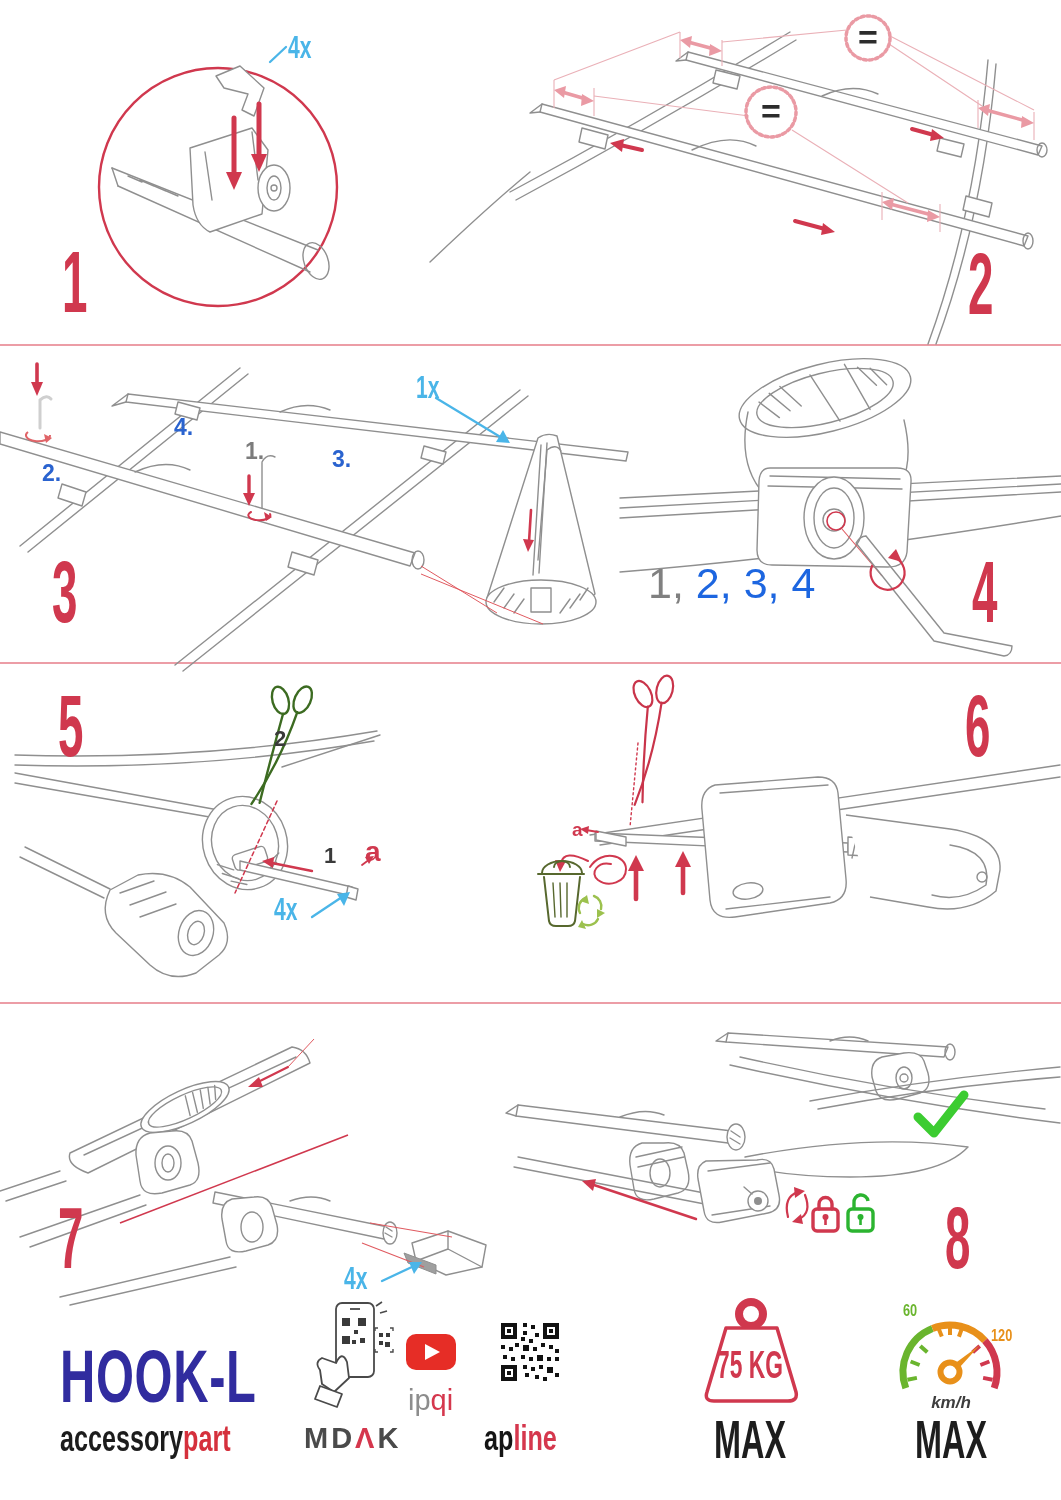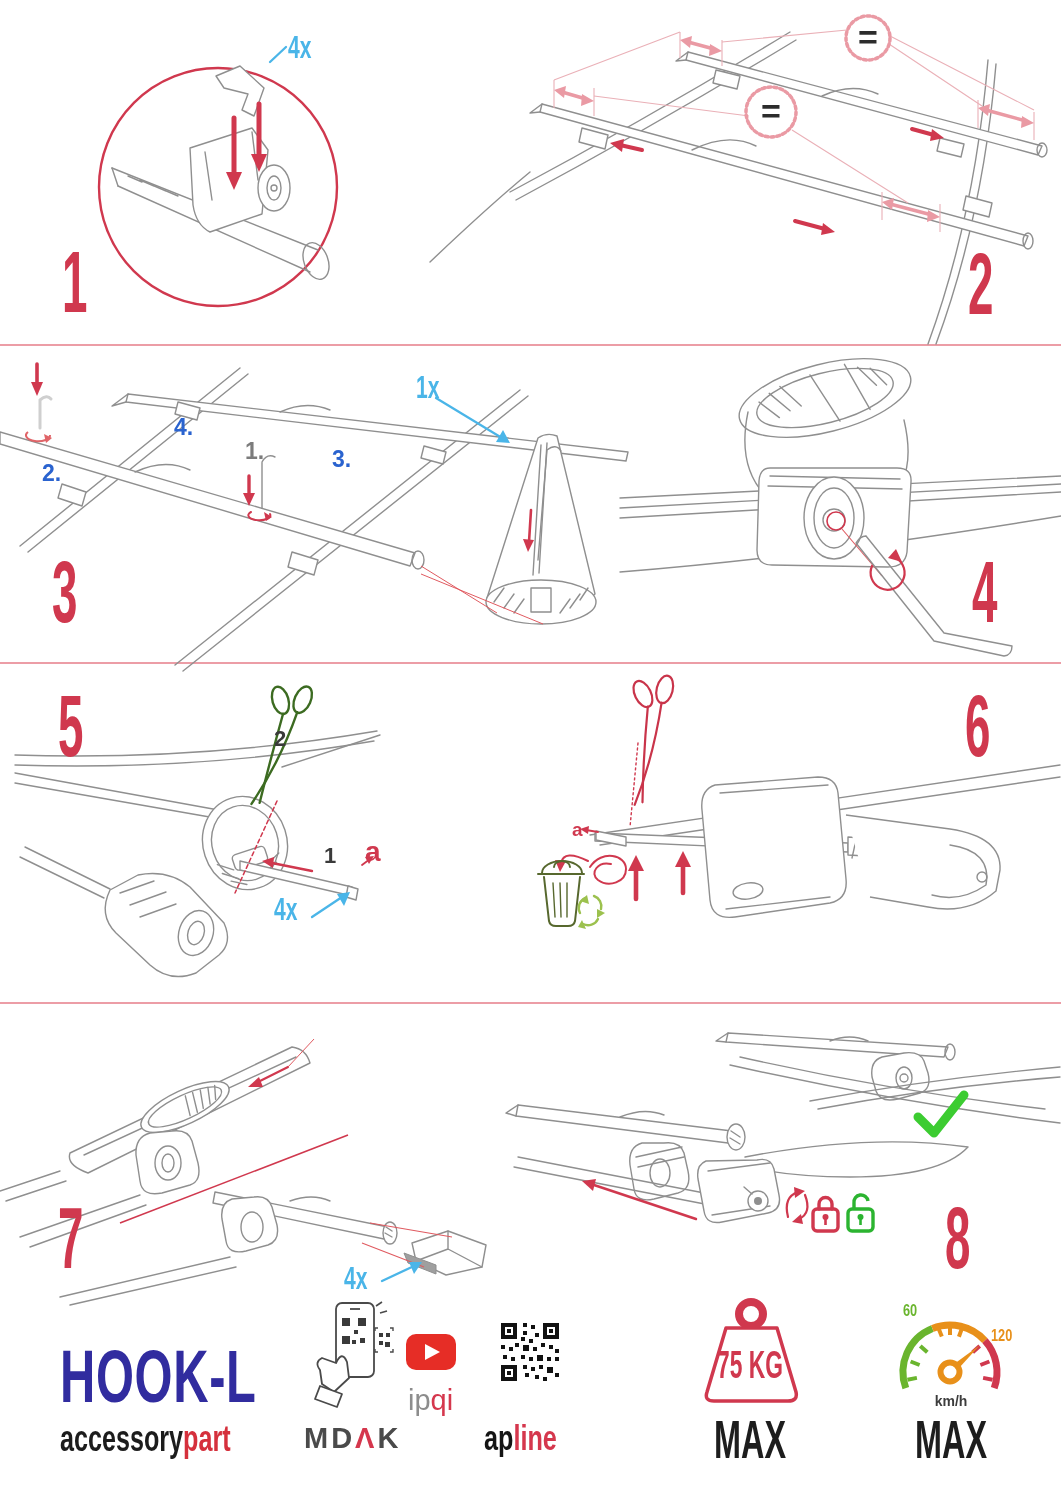--- a/index.html
+++ b/index.html
@@ -26,21 +26,21 @@
   .mdak{font-size:29px;font-weight:bold;letter-spacing:3px;color:#4a4a4a;margin-left:12px;}
   .mdak .rd{color:#d5374d;}
   .ipqi{font-size:29px;color:#8d8d8d;}
   .ipqi .rd{color:#d5374d;}
   .apline{font-size:35px;font-weight:bold;transform:scaleX(.72);transform-origin:0 0;color:#141414;}
   .apline .rd{color:#d5374d;}
   .ctr{text-align:center;}
   .condC{transform:scaleX(.6);transform-origin:50% 0;}
   .kg{font-size:38px;font-weight:bold;color:var(--red);}
   .maxl{font-size:54px;font-weight:bold;color:#1d1d1d;}
-  .kmh{font-size:14px;font-weight:bold;color:#3d3d3d;}
+  .kmh{font-size:17px;font-weight:bold;color:#3d3d3d;font-style:italic;}
   .sg{font-size:17px;font-weight:bold;color:#6ab52e;transform:scaleX(.75);transform-origin:0 0;}
   .so{font-size:17px;font-weight:bold;color:#e8901a;transform:scaleX(.75);transform-origin:0 0;}
   svg{position:absolute;overflow:visible;}
   .ink{stroke:#8f8f8f;fill:none;stroke-width:1.4;stroke-linecap:round;stroke-linejoin:round;}
   .inkf{stroke:#8f8f8f;fill:#fff;stroke-width:1.4;stroke-linejoin:round;}
   .red{stroke:var(--red);fill:none;stroke-linecap:round;}
   .redf{fill:var(--red);stroke:none;}
   .pinkl{stroke:#eab0b7;fill:none;stroke-width:1.1;}
   .pinka{stroke:#ea9aa4;fill:none;stroke-width:3.5;stroke-linecap:round;}
   .pinkaf{fill:#ea9aa4;stroke:none;}
@@ -206,20 +206,21 @@
     <ellipse class="ink" cx="214" cy="168" rx="20" ry="30"></ellipse>
     <circle class="ink" cx="214" cy="170" r="11"></circle>
     <circle class="red" cx="216" cy="171" r="9" stroke-width="1.6"></circle>
     <line x1="222" y1="179" x2="262" y2="226" stroke="#e05a60" stroke-width="1.1"></line>
 
     <path class="ink" d="M236,193 L314,291 M246,186 L324,283 M314,291 L384,306 M324,283 L392,296 M384,306 Q392,305 392,296 M236,193 Q240,186 246,186"></path>
 
     <path class="red" d="M252,216 a17,17 0 1 0 24,-8" stroke-width="2.2"></path>
     <polygon class="redf" points="282,212 268,208 276,199"></polygon>
   </svg>
+  <div class="abs seq" style="left:648px;top:562px"><span class="g">1,</span><span class="b"> 2, 3, 4</span></div>
   <div class="abs num" style="left:972px;top:548px">4</div>
 
   <svg style="left:0;top:665px" width="530" height="335" viewBox="0 0 530 335">
 
     <path class="ink" d="M15,90 Q200,96 377,66 M15,100 Q200,106 374,76"></path>
     <path class="ink" d="M15,108 L246,150 M15,118 L244,158"></path>
     <path class="ink" d="M282,102 L380,70"></path>
 
     <g transform="rotate(-18 245 178)">
       <ellipse class="inkf" cx="245" cy="178" rx="42" ry="47"></ellipse>

